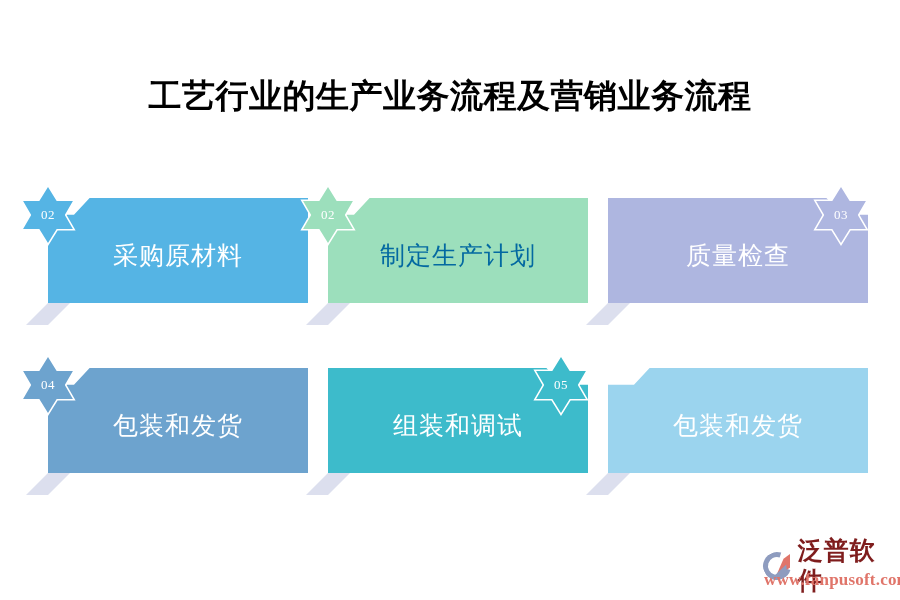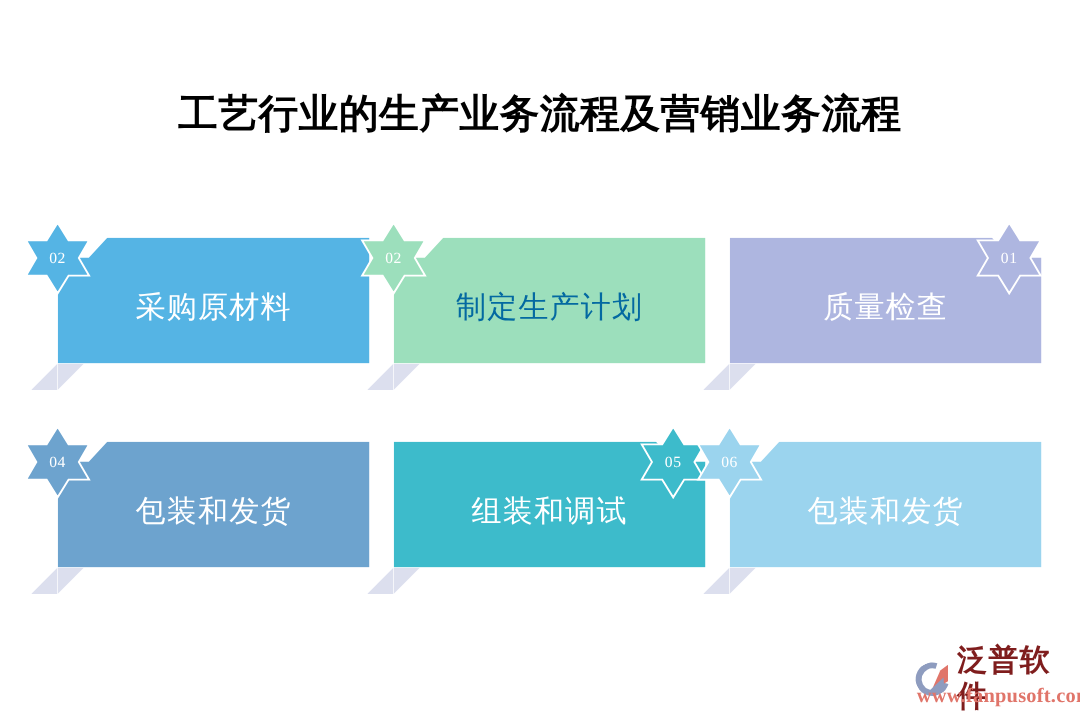--- a/index.html
+++ b/index.html
@@ -273,21 +273,21 @@
         </div>
       </div>
       <div class="card" style="left: 608px; top: 198px;">
         <div class="fold" style="background: rgb(220, 223, 238);"></div>
         <div class="fold-top" style="background: rgb(220, 223, 238);"></div>
         <div class="body notch-right" style="background: rgb(174, 182, 224);"></div>
         <div class="card-label" style="color: rgb(255, 255, 255);">质量检查</div>
         <div class="star" style="top: -11px; left: 205px;">
           <div class="pt-outline" style="background: rgb(255, 255, 255);"></div>
           <div class="pt" style="background: rgb(174, 182, 224);"></div>
-          <div class="num">01</div>
+          <div class="num">03</div>
         </div>
       </div>
       <div class="card" style="left: 48px; top: 368px;">
         <div class="fold" style="background: rgb(220, 223, 238);"></div>
         <div class="fold-top" style="background: rgb(220, 223, 238);"></div>
         <div class="body notch-left" style="background: rgb(109, 163, 206);"></div>
         <div class="card-label" style="color: rgb(255, 255, 255);">包装和发货</div>
         <div class="star" style="top: -11px; left: -28px;">
           <div class="pt-outline" style="background: rgb(255, 255, 255);"></div>
           <div class="pt" style="background: rgb(109, 163, 206);"></div>
@@ -303,25 +303,20 @@
           <div class="pt-outline" style="background: rgb(255, 255, 255);"></div>
           <div class="pt" style="background: rgb(61, 187, 203);"></div>
           <div class="num">05</div>
         </div>
       </div>
       <div class="card" style="left: 608px; top: 368px;">
         <div class="fold" style="background: rgb(220, 223, 238);"></div>
         <div class="fold-top" style="background: rgb(220, 223, 238);"></div>
         <div class="body notch-left" style="background: rgb(155, 212, 238);"></div>
         <div class="card-label" style="color: rgb(255, 255, 255); text-align: center;">包装和发货</div>
-        <div class="star" style="top: -11px; left: -28px;">
-          <div class="pt-outline" style="background: rgb(255, 255, 255);"></div>
-          <div class="pt" style="background: rgb(155, 212, 238);"></div>
-          <div class="num">06</div>
-        </div>
       </div>
     </div>
 
   <div class="logo">
     <div class="logo-row">
       <div class="logo-mark">
         <div class="ring"></div>
         <div class="blade"></div>
         <div class="blade2"></div>
       </div>

